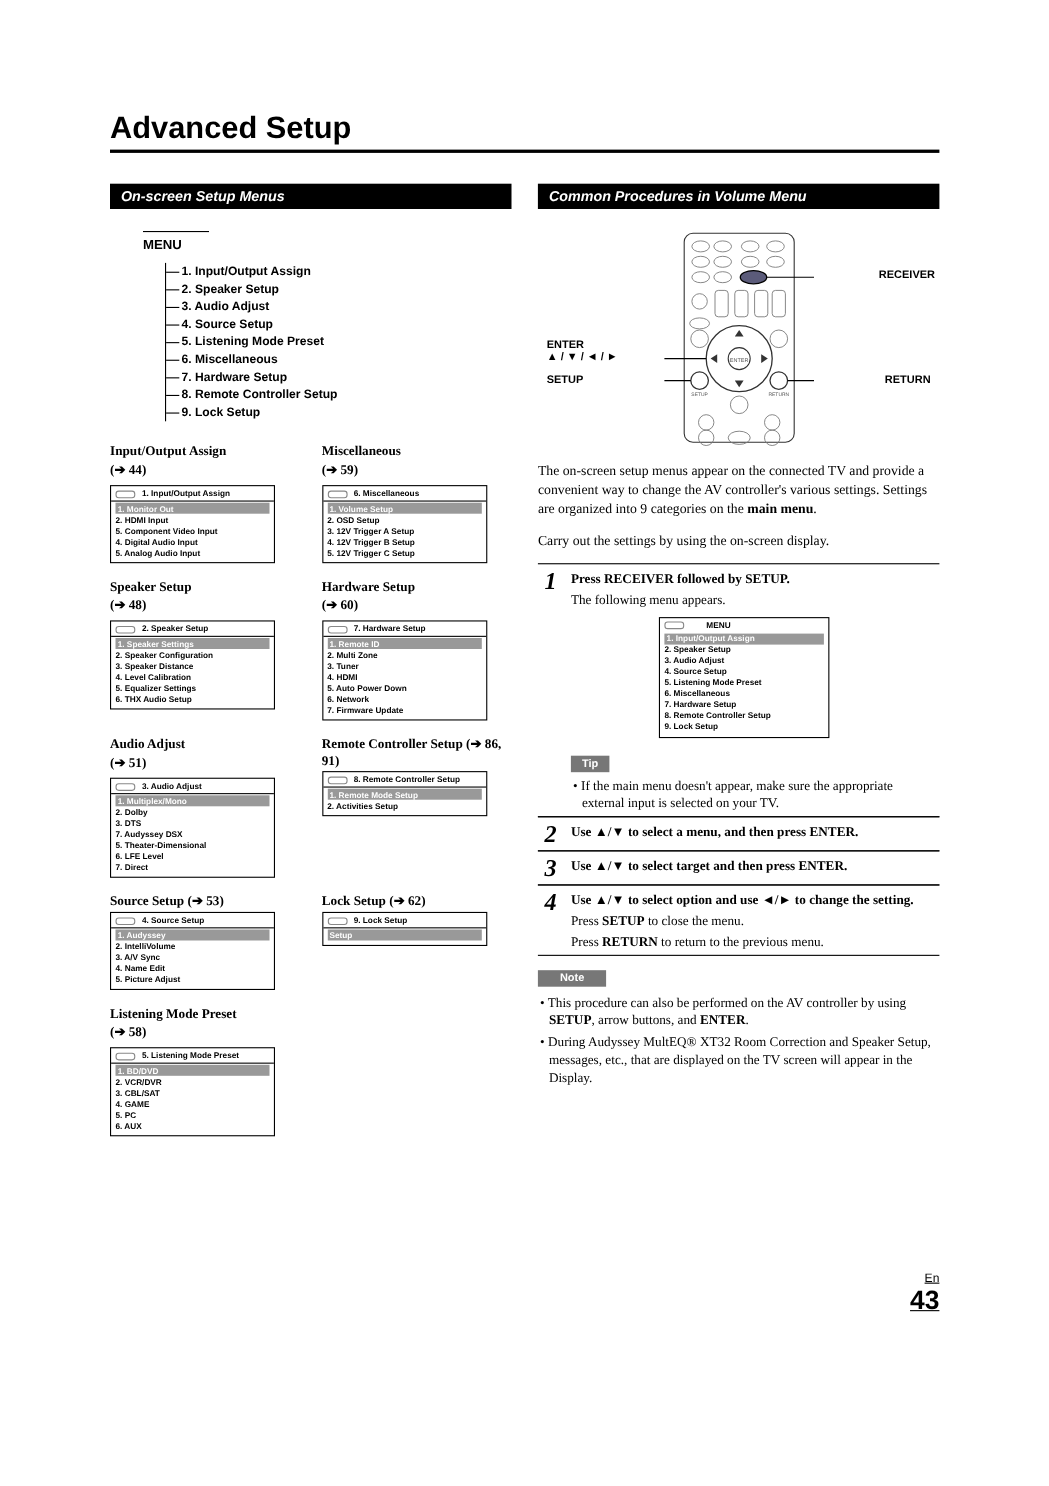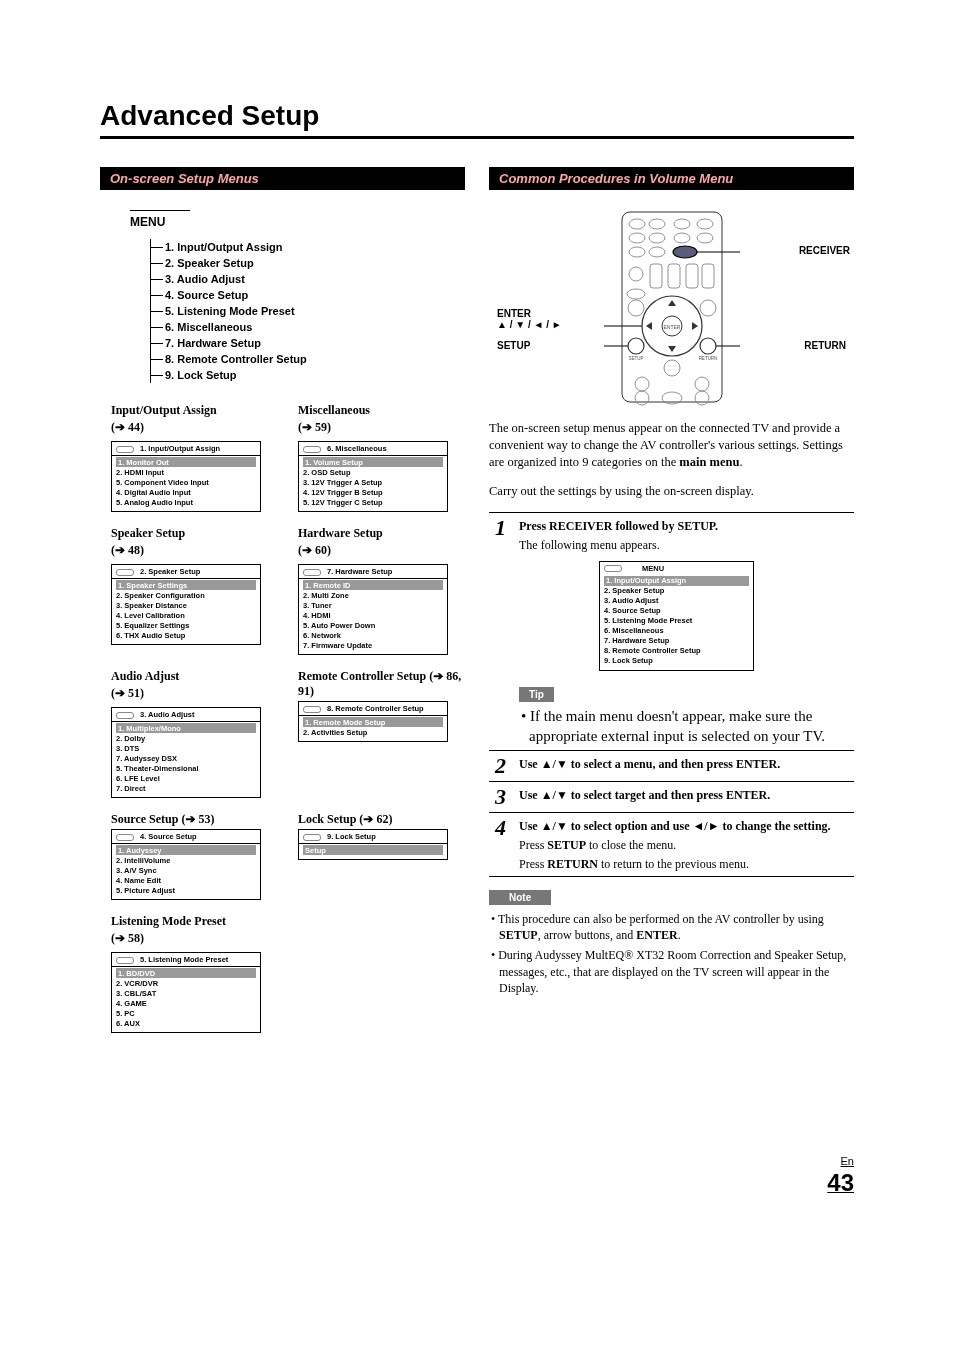--- a/index.html
+++ b/index.html
@@ -3,31 +3,31 @@
   <meta charset="utf-8">
   <style>
     * { box-sizing: border-box; margin: 0; padding: 0; }
     body { font-family: "Times New Roman", serif; background: #fff; color: #000; width: 954px; margin: 0 auto; padding: 100px 100px 40px 100px; font-size: 13px; }
     
     .page-title { font-size: 28px; font-weight: bold; border-bottom: 3px solid #000; padding-bottom: 4px; margin-bottom: 28px; font-family: Arial, sans-serif; }
     
     .columns { display: flex; gap: 24px; }
     .col { flex: 1; }
     
-    .section-header { background: #000; color: #fca5a5; font-style: italic; font-weight: bold; padding: 4px 10px; margin-bottom: 18px; font-family: Arial, sans-serif; font-size: 13px; }
+    .section-header { background: #000; color: #ffffff; font-style: italic; font-weight: bold; padding: 4px 10px; margin-bottom: 18px; font-family: Arial, sans-serif; font-size: 13px; }
     
     .note-box { border: 1px solid #000; padding: 10px; font-size: 12px; font-weight: bold; margin-bottom: 14px; }
     
     .menu-tree-container { margin: 20px 0 20px 30px; }
     .menu-tree-title { font-weight: bold; font-family: Arial, sans-serif; font-size: 12px; border-top: 1px solid #000; padding-top: 4px; margin-bottom: 10px; display: block; width: 60px; }
     .menu-tree { border-left: 1px solid #000; margin-left: 20px; padding-left: 0; }
     .menu-tree-item { font-size: 11px; font-family: Arial, sans-serif; font-weight: bold; padding: 2px 0; position: relative; padding-left: 14px; }
     .menu-tree-item::before { content: ""; position: absolute; left: 0; top: 50%; width: 12px; height: 1px; background: #000; }
     
-    .sub-sections { display: flex; flex-wrap: wrap; gap: 14px 20px; margin-left: 11px; }
+    .sub-sections { display: flex; flex-wrap: wrap; gap: 14px 20px; }
     .sub-col { width: calc(50% - 10px); }
     .sub-title { font-size: 12px; font-weight: bold; margin-bottom: 2px; }
     .sub-ref { font-size: 12px; font-weight: bold; margin-bottom: 6px; }
     
     .mini-menu { border: 1px solid #000; font-family: Arial, sans-serif; font-size: 7.5px; width: 150px; }
     .mini-menu-header { border-bottom: 1px solid #000; padding: 2px 4px; font-weight: bold; position: relative; }
     .mini-menu-header::before { content: ""; display: inline-block; width: 16px; height: 5px; border: 1px solid #888; border-radius: 3px; margin-right: 6px; vertical-align: middle; }
     .mini-menu-body { padding: 1px 4px 4px 4px; }
     .mini-menu-item { padding: 0.5px 0; font-weight: bold; }
     .mini-menu-item.hl { background: #999; color: #fff; padding-left: 2px; padding-right: 2px; }
@@ -38,21 +38,21 @@
     
     .step-block { border-top: 1px solid #000; border-bottom: 1px solid #000; margin-bottom: -1px; display: flex; align-items: flex-start; padding: 4px 6px; }
     .step-num { font-size: 22px; font-weight: bold; font-style: italic; font-family: "Times New Roman", serif; width: 24px; flex-shrink: 0; line-height: 1; }
     .step-body { flex: 1; font-size: 12px; padding-top: 2px; }
     .step-body .bold { font-weight: bold; }
     .step-sub { font-size: 12px; margin-top: 4px; }
     
     .step1-menu-wrap { margin: 8px 0 10px 80px; }
     
     .tip-label { background: #777; color: #fff; font-size: 10px; font-weight: bold; padding: 2px 10px; display: inline-block; font-family: Arial, sans-serif; margin: 6px 0 4px 0; }
-    .tip-bullet { font-size: 15px; padding-left: 10px; text-indent: -8px; line-height: 1.35; }
+    .tip-bullet { font-size: 12px; padding-left: 10px; text-indent: -8px; line-height: 1.35; }
     
     .note-label { background: #777; color: #fff; font-size: 10px; font-weight: bold; padding: 2px 20px; display: inline-block; font-family: Arial, sans-serif; margin: 14px 0 6px 0; }
     .note-bullet { font-size: 12px; padding-left: 10px; text-indent: -8px; line-height: 1.35; margin-bottom: 4px; }
     
     .footer-pg { text-align: right; margin-top: 120px; text-decoration: underline; }
     .footer-en { font-size: 11px; font-family: Arial, sans-serif; }
     .footer-num { font-size: 24px; font-weight: bold; color: #000; font-family: Arial, sans-serif; }
     .label-line { font-family: Arial, sans-serif; font-size: 10px; font-weight: bold; }
   </style>
 </head>

